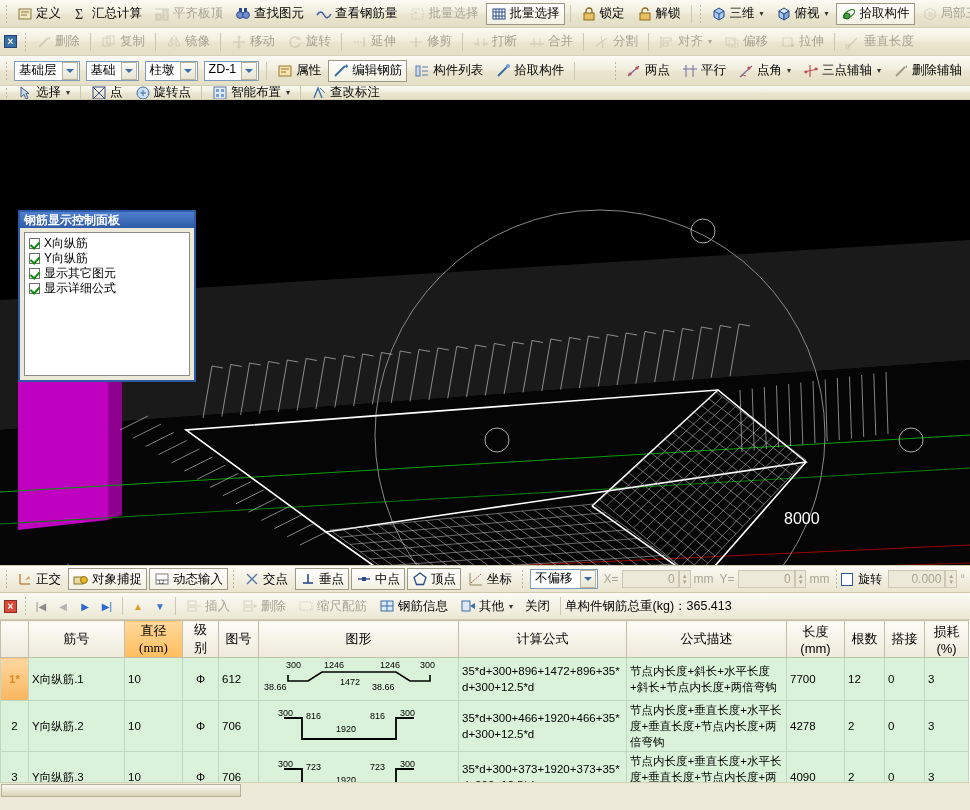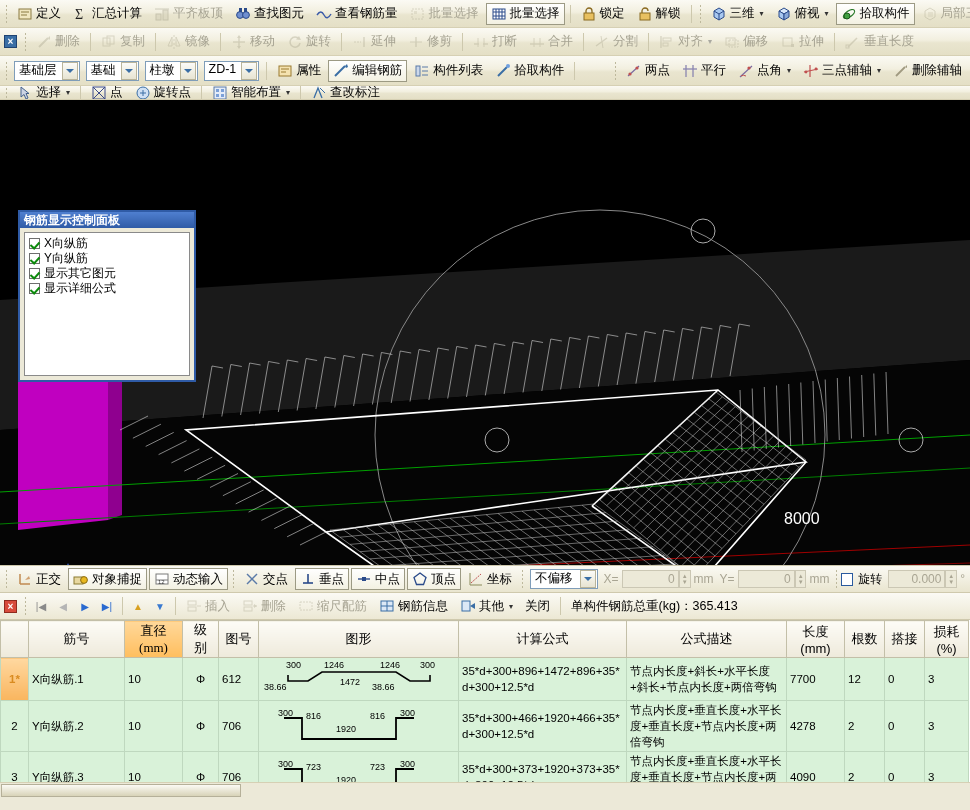--- a/index.html
+++ b/index.html
@@ -1007,21 +1007,21 @@
             <polygon points="10,8 15,5 15,11" fill="#3a6ea5"></polygon>
           </svg>
         </span>
         <span>其他</span>
         <span class="caret">▾</span>
       </div>
       <div class="tb-item">
         <span>关闭</span>
       </div>
       <div class="sep"></div>
-      <span style="margin-left: 6px; font-size: 12.5px;">单构件钢筋总重(kg)：365.413</span>
+      <span style="font-size: 12.5px;">单构件钢筋总重(kg)：365.413</span>
     </div>
 
   <div id="gridwrap">
     <table class="grid">
       <colgroup id="gcols">
           <col style="width: 28px;">
           <col style="width: 96px;">
           <col style="width: 58px;">
           <col style="width: 36px;">
           <col style="width: 40px;">

